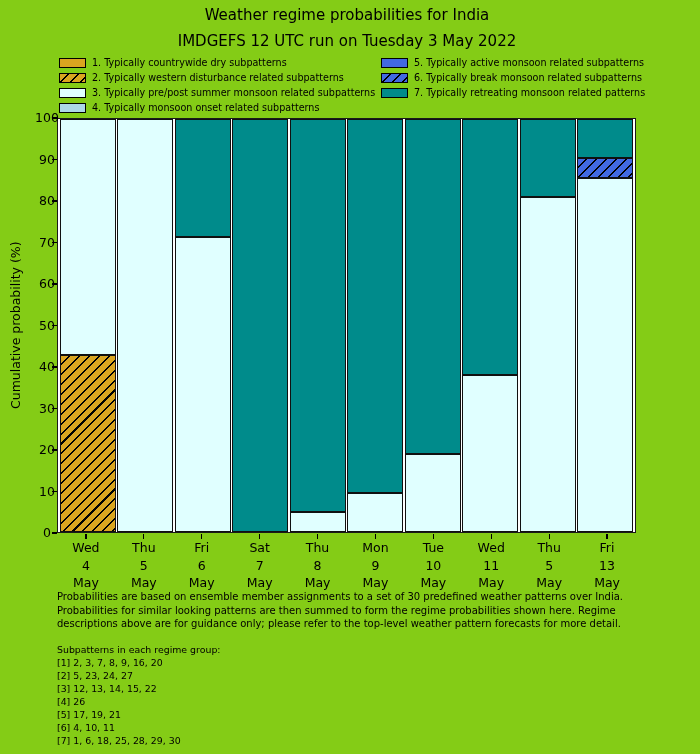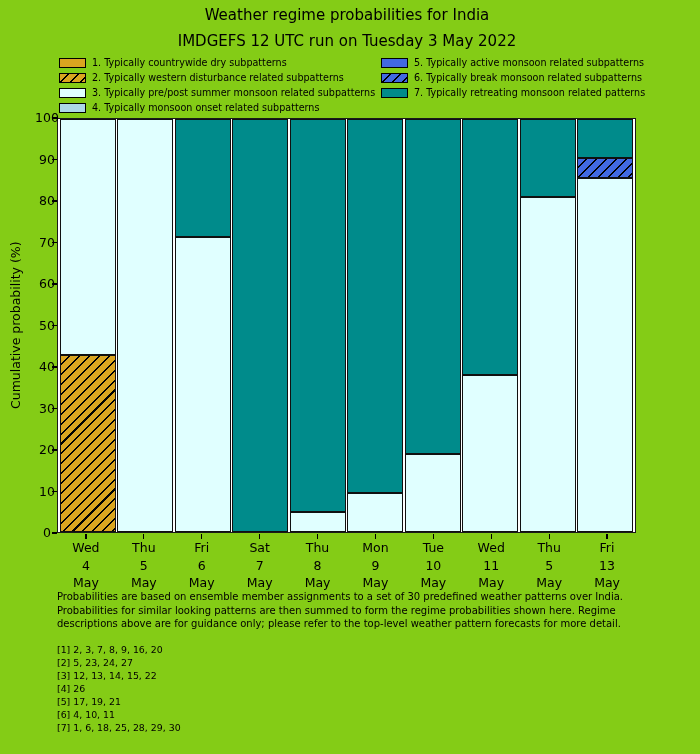--- a/index.html
+++ b/index.html
@@ -222,20 +222,21 @@
       </div>
     </div>
 
   <div class="footer">
     <div>Probabilities are based on ensemble member assignments to a set of 30 predefined weather patterns over India.</div>
     <div>Probabilities for similar looking patterns are then summed to form the regime probabilities shown here. Regime</div>
     <div>descriptions above are for guidance only; please refer to the top-level weather pattern forecasts for more detail.</div>
   </div>
 
   <div class="subpatterns">
+    <div>Subpatterns in each regime group:</div>
     <div>[1] 2, 3, 7, 8, 9, 16, 20</div>
     <div>[2] 5, 23, 24, 27</div>
     <div>[3] 12, 13, 14, 15, 22</div>
     <div>[4] 26</div>
     <div>[5] 17, 19, 21</div>
     <div>[6] 4, 10, 11</div>
     <div>[7] 1, 6, 18, 25, 28, 29, 30</div>
   </div>
 
 </div>

